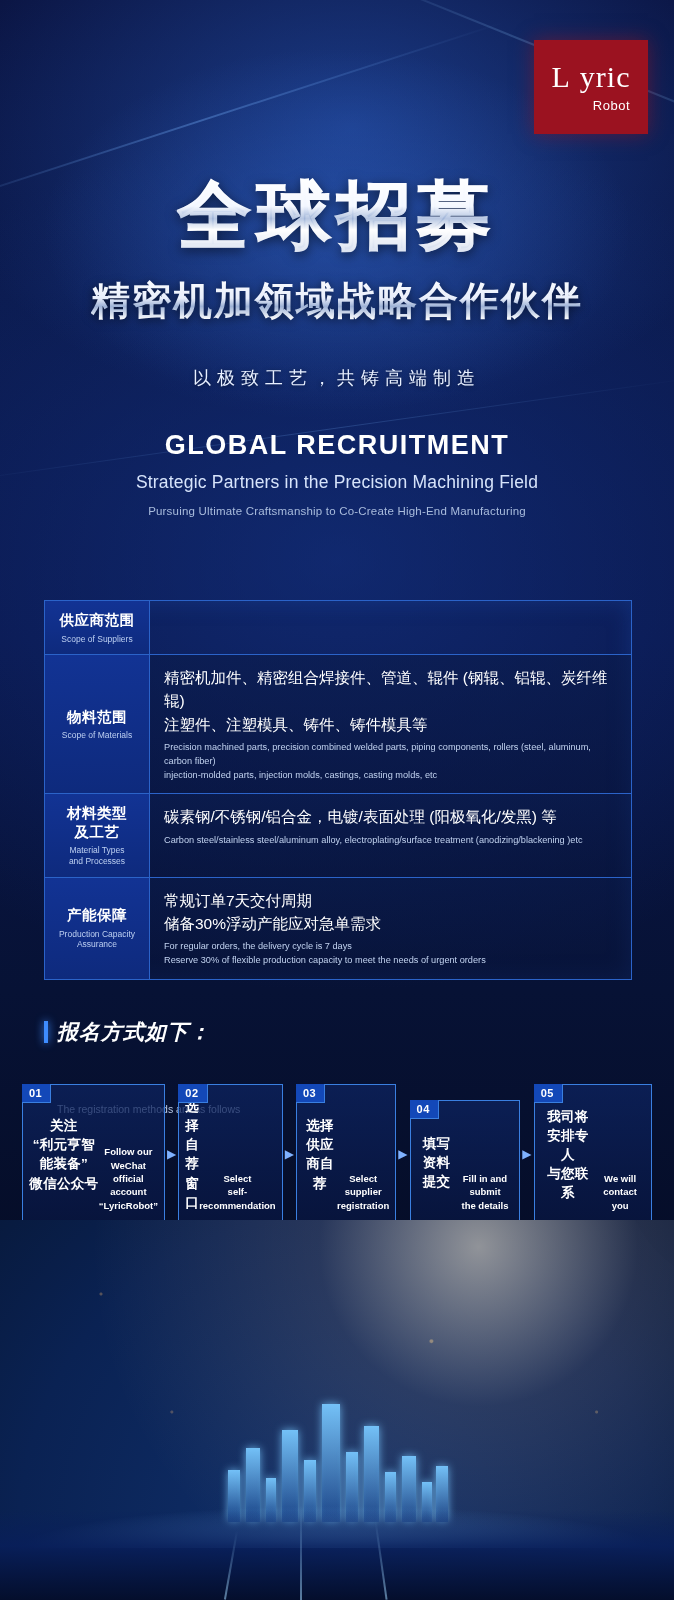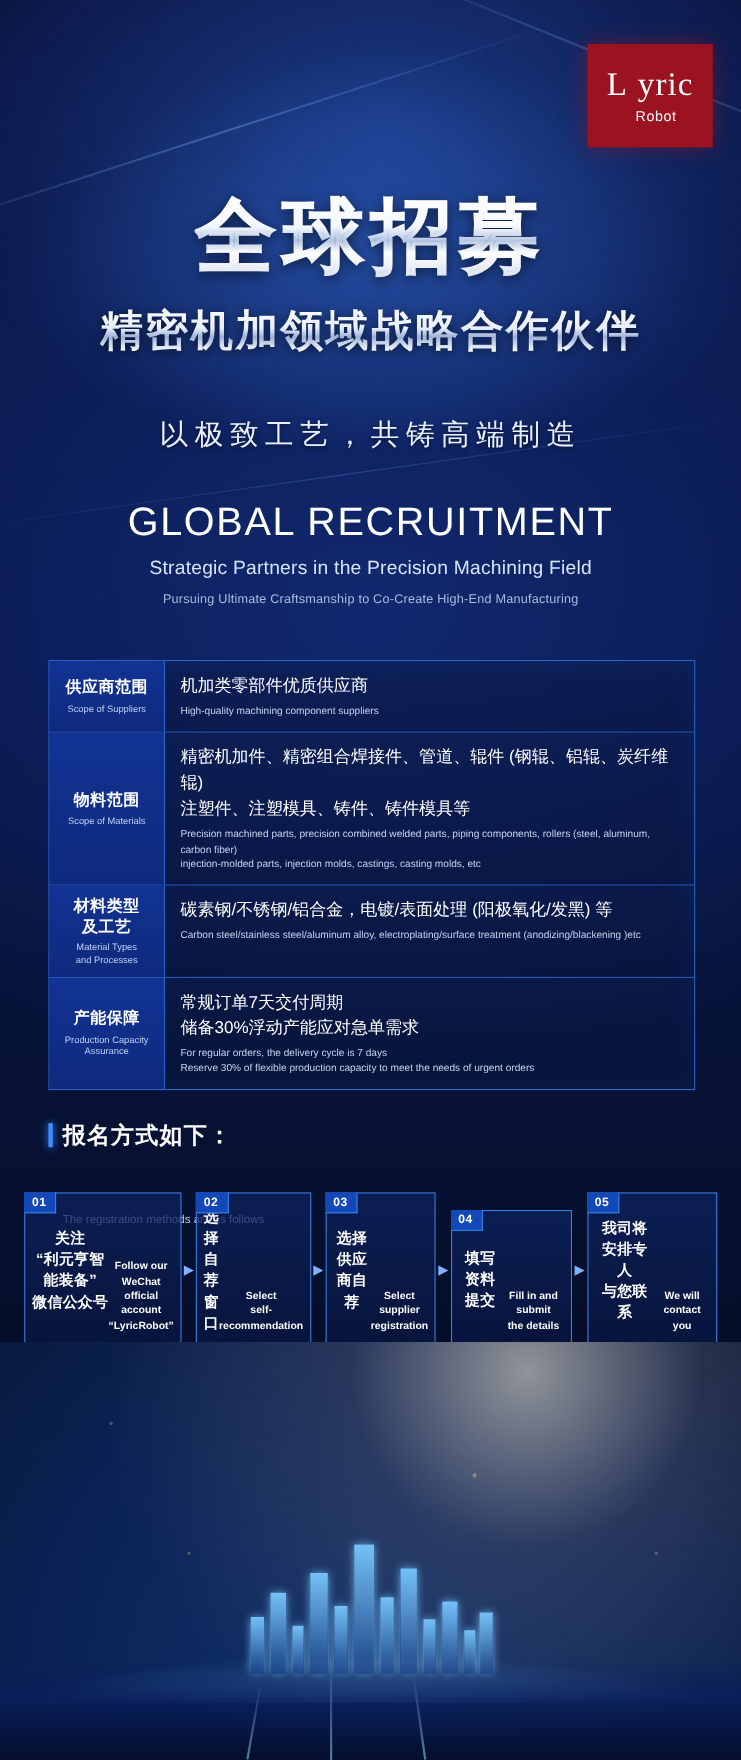--- a/index.html
+++ b/index.html
@@ -32,21 +32,21 @@
     box-shadow:0 0 18px rgba(155,18,32,.5);
   }
   .logo .lyric{
     font-family:"Liberation Serif","DejaVu Serif",serif;
     font-size:30px;letter-spacing:1px;color:#fff;line-height:1;font-weight:400;
     position:relative;
   }
   .logo .lyric .sep{display:inline-block;width:9px;}
   .logo .robot{
     font-family:"Liberation Sans",sans-serif;
-    font-size:13px;color:#fff;letter-spacing:.5px;margin-top:6px;align-self:flex-end;margin-right:33px;
+    font-size:13px;color:#fff;letter-spacing:.5px;margin-top:6px;align-self:flex-end;margin-right:18px;
   }
 
   
   .headline{
     position:absolute;left:0;right:0;top:178px;text-align:center;
   }
   .h-main{
     font-family:"DejaVu Sans","Liberation Sans",sans-serif;
     font-weight:bold;
     font-size:74px;
@@ -62,27 +62,27 @@
   .h-sub{
     margin-top:22px;
     font-family:"DejaVu Sans","Liberation Sans",sans-serif;
     font-weight:bold;font-size:39px;letter-spacing:2px;
     background:linear-gradient(180deg,#ffffff 0%,#e8eefb 45%,#9eb2d6 60%,#ffffff 85%);
     -webkit-background-clip:text;background-clip:text;color:transparent;
     filter:drop-shadow(0 2px 5px rgba(0,0,0,.6));
     display:inline-block;
   }
   .h-slogan{
-    margin-top:50px;
+    margin-top:38px;
     font-family:"DejaVu Sans","Liberation Sans",sans-serif;
-    font-size:26px;letter-spacing:6px;color:#e8f0ff;font-weight:300;
+    font-size:18px;letter-spacing:6px;color:#e8f0ff;font-weight:300;
     text-shadow:0 1px 4px rgba(0,0,0,.5);
   }
   .h-en1{
-    margin-top:40px;font-size:36px;letter-spacing:1.5px;color:#ffffff;font-weight:400;
+    margin-top:40px;font-size:27px;letter-spacing:1.5px;color:#ffffff;font-weight:700;
   }
   .h-en2{
     margin-top:11px;font-size:17.5px;color:#d7e4fb;font-weight:300;letter-spacing:.2px;
   }
   .h-en3{
     margin-top:12px;font-size:11.5px;color:#a9bcdd;font-weight:300;letter-spacing:.2px;
   }
 
   
   .table{
@@ -107,21 +107,21 @@
   }
   .tbody .cn{font-size:15.5px;color:#ffffff;line-height:1.5;font-weight:400;}
   .tbody .en{font-size:9.2px;color:#c2d3f0;line-height:1.5;margin-top:5px;font-weight:300;}
   .r1 .tbody{min-height:58px;}
   .r2 .tbody{min-height:82px;}
   .r3 .tbody{min-height:64px;}
   .r4 .tbody{min-height:72px;}
 
   
   .reg-title{
-    position:absolute;left:44px;top:1018px;display:flex;align-items:flex-start;
+    position:absolute;left:44px;top:1018px;display:flex;align-items:flex-start;font-style:italic;
   }
   .reg-bar{width:4px;height:22px;background:#3e8cff;margin-right:9px;margin-top:3px;box-shadow:0 0 8px #3e8cff;}
   .reg-cn{font-size:21px;font-weight:bold;color:#ffffff;letter-spacing:1px;}
   .reg-en{position:absolute;left:57px;top:1103px;font-size:10.5px;color:#b9cbe9;font-weight:300;}
 
   .steps{
     position:absolute;left:22px;top:1084px;width:630px;
     display:flex;align-items:stretch;
   }
   .step{
@@ -215,24 +215,20 @@
     <div class="h-en1">GLOBAL RECRUITMENT</div>
     <div class="h-en2">Strategic Partners in the Precision Machining Field</div>
     <div class="h-en3">Pursuing Ultimate Craftsmanship to Co-Create High-End Manufacturing</div>
   </div>
 
   <div class="table">
     <div class="trow r1">
       <div class="tlabel">
         <div class="cn">供应商范围</div>
         <div class="en">Scope of Suppliers</div>
-      </div>
-      <div class="tbody">
-        <div class="cn">机加类零部件优质供应商</div>
-        <div class="en">High-quality machining component suppliers</div>
       </div>
     </div>
     <div class="trow r2">
       <div class="tlabel">
         <div class="cn">物料范围</div>
         <div class="en">Scope of Materials</div>
       </div>
       <div class="tbody">
         <div class="cn">精密机加件、精密组合焊接件、管道、辊件 (钢辊、铝辊、炭纤维辊)<br>注塑件、注塑模具、铸件、铸件模具等</div>
         <div class="en">Precision machined parts, precision combined welded parts, piping components, rollers (steel, aluminum, carbon fiber)<br>injection-molded parts, injection molds, castings, casting molds, etc</div>

